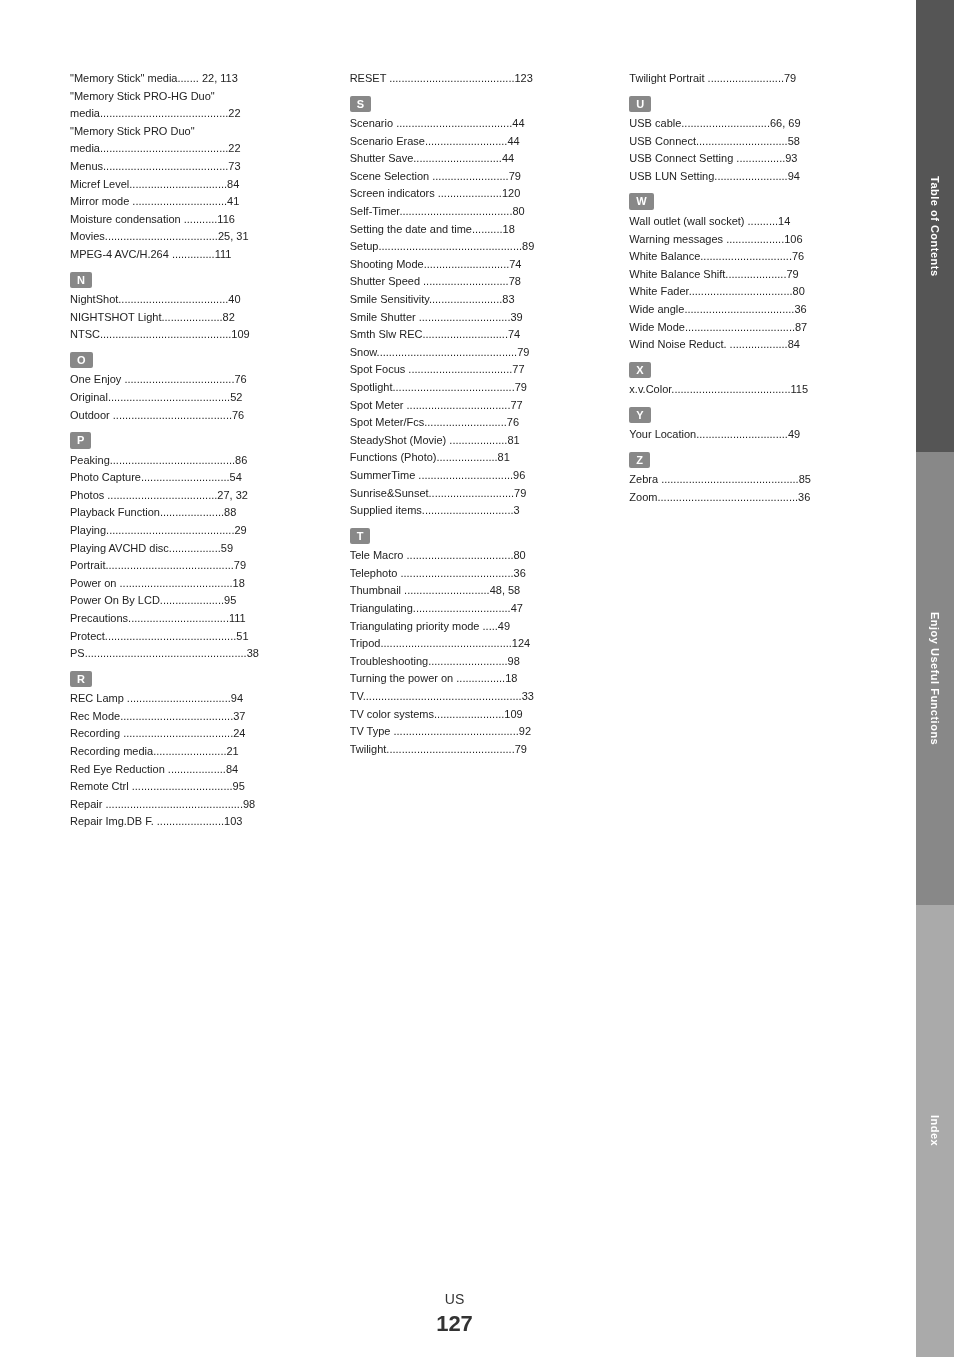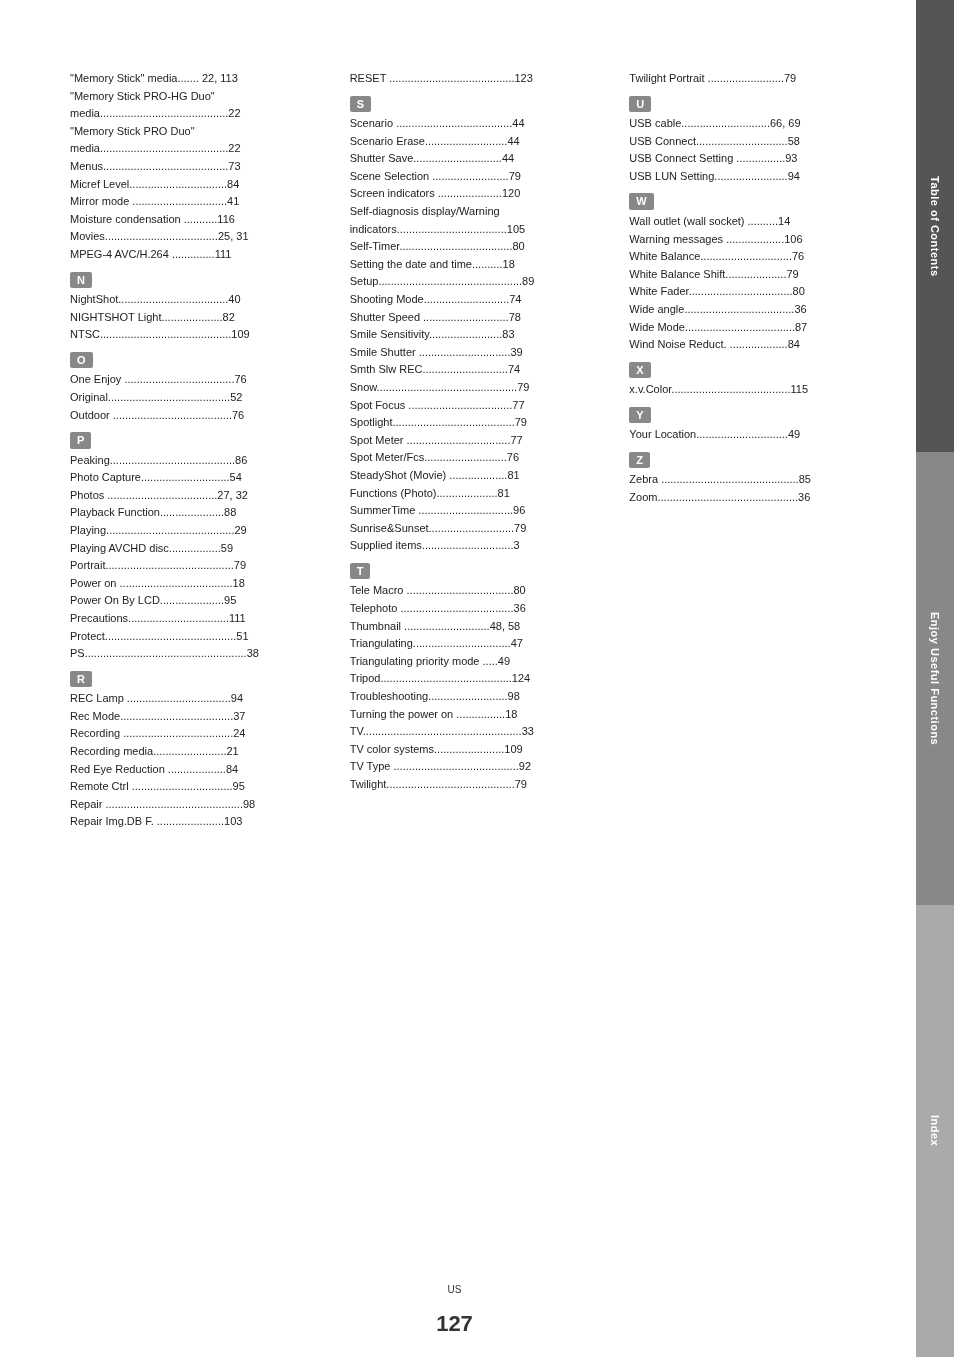--- a/index.html
+++ b/index.html
@@ -60,21 +60,20 @@
       text-align: center;
       font-size: 11px;
       color: #333;
     }
 
     .footer .page-num {
       font-size: 22px;
       font-weight: bold;
       display: block;
       line-height: 1.2;
-      margin-top: 11px;
     }
 
     
     .three-col {
       display: flex;
       gap: 20px;
       margin-right: 45px;
       padding: 30px 0 60px 30px;
     }
 
@@ -171,21 +170,20 @@
     <div class="col">
 
       <div class="idx-line">RESET .........................................123</div>
 
       <div class="letter-header">S</div>
       <div class="idx-line">Scenario ......................................44</div>
       <div class="idx-line">Scenario Erase...........................44</div>
       <div class="idx-line">Shutter Save.............................44</div>
       <div class="idx-line">Scene Selection .........................79</div>
       <div class="idx-line">Screen indicators .....................120</div>
-      <div class="idx-line">Self-diagnosis display/Warning<br>indicators....................................105</div>
       <div class="idx-line">Self-Timer.....................................80</div>
       <div class="idx-line">Setting the date and time..........18</div>
       <div class="idx-line">Setup...............................................89</div>
       <div class="idx-line">Shooting Mode............................74</div>
       <div class="idx-line">Shutter Speed ............................78</div>
       <div class="idx-line">Smile Sensitivity........................83</div>
       <div class="idx-line">Smile Shutter ..............................39</div>
       <div class="idx-line">Smth Slw REC............................74</div>
       <div class="idx-line">Snow..............................................79</div>
       <div class="idx-line">Spot Focus ..................................77</div>
@@ -240,16 +238,16 @@
       <div class="idx-line">Your Location..............................49</div>
 
       <div class="letter-header">Z</div>
       <div class="idx-line">Zebra .............................................85</div>
       <div class="idx-line">Zoom..............................................36</div>
     </div>
 
   </div>
 
   <div class="footer">
-    <span style="font-size:10px; vertical-align:super;">US</span><span class="page-num">127</span>
+    <span style="font-size:14px; vertical-align:super;">US</span><span class="page-num">127</span>
   </div>
 
 </div>
 
 </body></html>

